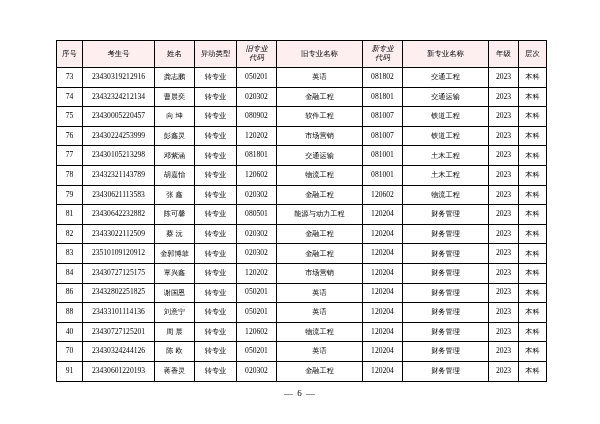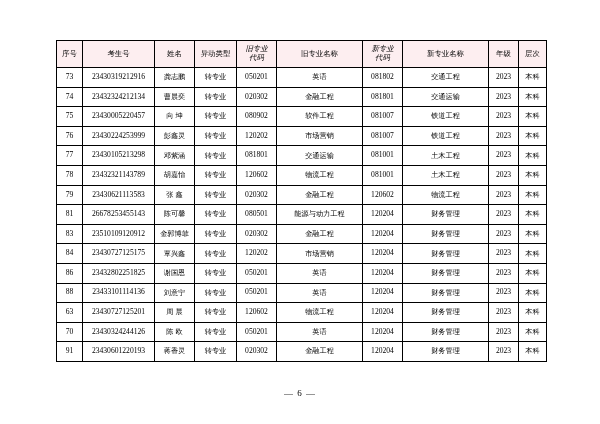--- a/index.html
+++ b/index.html
@@ -204,25 +204,37 @@
             <td class="cell-cn">转专业</td>
             <td class="cell-num">020302</td>
             <td class="cell-cn">金融工程</td>
             <td class="cell-num">120602</td>
             <td class="cell-cn">物流工程</td>
             <td class="cell-num">2023</td>
             <td class="cell-cn">本科</td>
           </tr>
           <tr>
             <td class="cell-num">81</td>
-            <td class="cell-num">26678253455143</td>
+            <td class="cell-num">23430642232882</td>
             <td class="cell-cn">陈可馨</td>
             <td class="cell-cn">转专业</td>
             <td class="cell-num">080501</td>
             <td class="cell-cn">能源与动力工程</td>
+            <td class="cell-num">120204</td>
+            <td class="cell-cn">财务管理</td>
+            <td class="cell-num">2023</td>
+            <td class="cell-cn">本科</td>
+          </tr>
+          <tr>
+            <td class="cell-num">82</td>
+            <td class="cell-num">23433022112509</td>
+            <td class="cell-cn">蔡  沅</td>
+            <td class="cell-cn">转专业</td>
+            <td class="cell-num">020302</td>
+            <td class="cell-cn">金融工程</td>
             <td class="cell-num">120204</td>
             <td class="cell-cn">财务管理</td>
             <td class="cell-num">2023</td>
             <td class="cell-cn">本科</td>
           </tr>
           <tr>
             <td class="cell-num">83</td>
             <td class="cell-num">23510109120912</td>
             <td class="cell-cn">金郭博菲</td>
             <td class="cell-cn">转专业</td>
@@ -263,21 +275,21 @@
             <td class="cell-cn">刘意宁</td>
             <td class="cell-cn">转专业</td>
             <td class="cell-num">050201</td>
             <td class="cell-cn">英语</td>
             <td class="cell-num">120204</td>
             <td class="cell-cn">财务管理</td>
             <td class="cell-num">2023</td>
             <td class="cell-cn">本科</td>
           </tr>
           <tr>
-            <td class="cell-num">63</td>
+            <td class="cell-num">40</td>
             <td class="cell-num">23430727125201</td>
             <td class="cell-cn">周  晨</td>
             <td class="cell-cn">转专业</td>
             <td class="cell-num">120602</td>
             <td class="cell-cn">物流工程</td>
             <td class="cell-num">120204</td>
             <td class="cell-cn">财务管理</td>
             <td class="cell-num">2023</td>
             <td class="cell-cn">本科</td>
           </tr>

